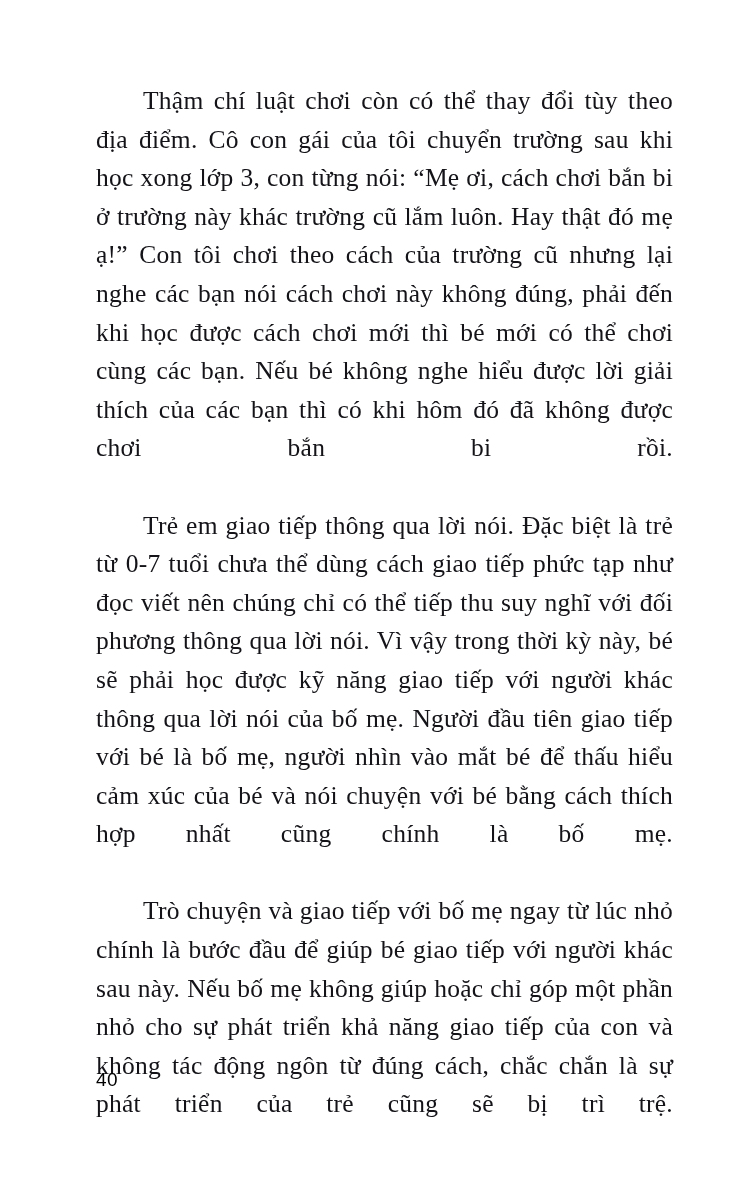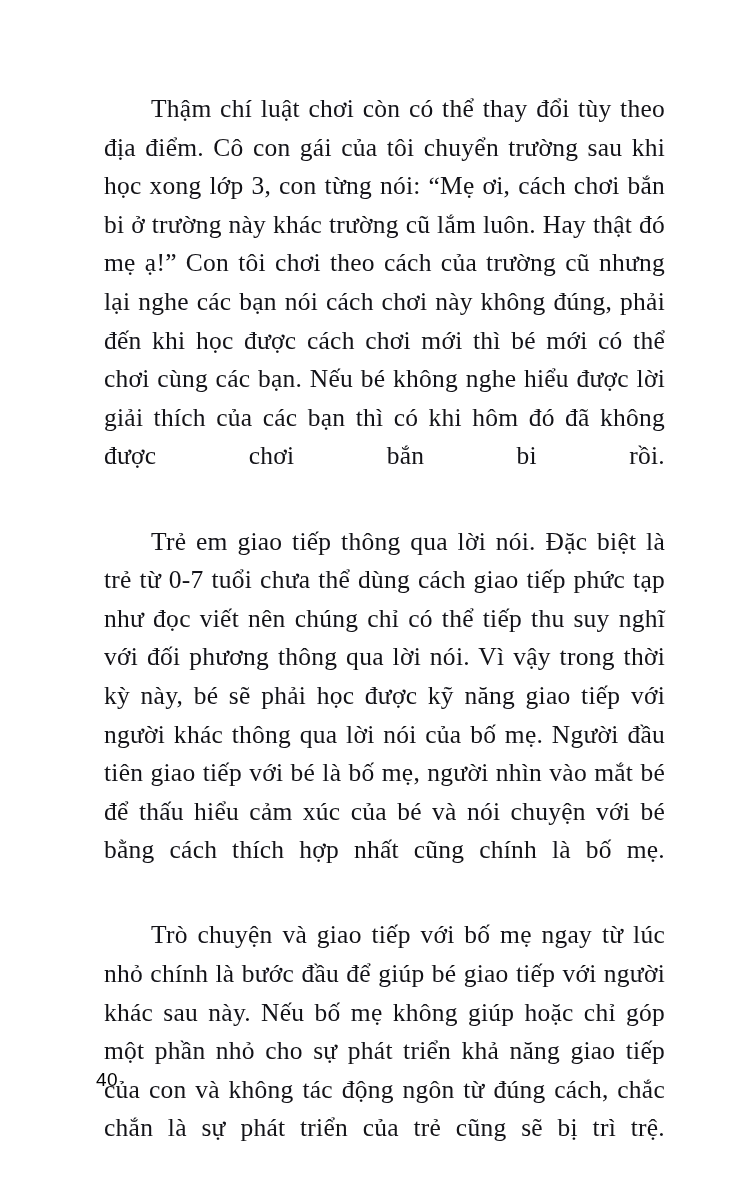--- a/index.html
+++ b/index.html
@@ -23,21 +23,21 @@
   }
 
   .text-block {
     position: absolute;
     left: 96px;
     top: 82px;
     width: 577px;
   }
 
   .para {
-    margin: 8px;
+    margin: 0;
     text-indent: 47px;
     text-align: justify;
     text-justify: inter-word;
     font-size: 25.5px;
     line-height: 38.6px;
     color: #131318;
     font-weight: 400;
     letter-spacing: 0.01em;
     word-spacing: 0.005em;
     -webkit-font-smoothing: antialiased;

